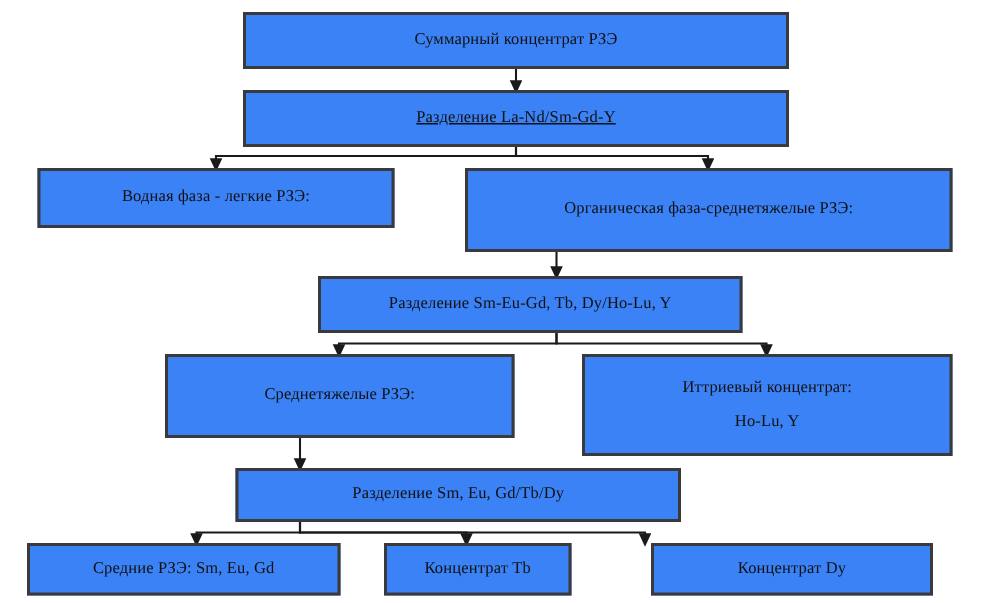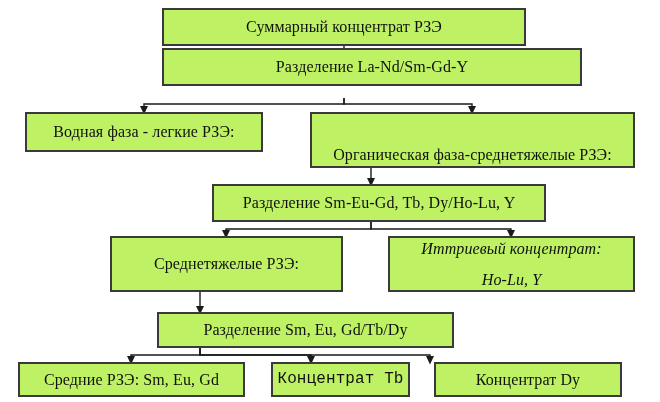--- a/index.html
+++ b/index.html
@@ -23,28 +23,28 @@
     position: absolute;
     left: 0;
     top: 0;
     width: 660px;
     height: 402px;
   }
   .node-box {
     position: absolute;
     box-sizing: border-box;
     border: 2px solid #3a3a3a;
-    background: #bef264;
+    background: #3b82f6;
     display: flex;
     flex-direction: column;
     align-items: center;
     justify-content: center;
     text-align: center;
     color: #111111;
-    font-size: 16px;
+    font-size: 11px;
     line-height: 1.45;
     letter-spacing: 0.1px;
   }
   .node-line {
     display: block;
     white-space: nowrap;
   }
   .node-line.l2 {
     margin-top: 7px;
   }
@@ -71,46 +71,46 @@
         <path d="M 200 348 L 200 355 L 131 355 L 131 360" fill="none" stroke="#1a1a1a" stroke-width="1.4" marker-end="url(#arrowhead)"></path>
         <path d="M 200 348 L 200 355 L 311 355 L 311 360" fill="none" stroke="#1a1a1a" stroke-width="1.4" marker-end="url(#arrowhead)"></path>
         <path d="M 200 348 L 200 355 L 430 355 L 430 360" fill="none" stroke="#1a1a1a" stroke-width="1.4" marker-end="url(#arrowhead)"></path>
       </g>
   </svg>
 
   <div id="nodes-layer">
       <div class="node-box" style="left: 162px; top: 8px; width: 364px; height: 38px;">
         <span class="node-line">Суммарный концентрат РЗЭ</span>
       </div>
-      <div class="node-box" style="left: 162px; top: 48px; width: 420px; height: 38px;">
+      <div class="node-box" style="left: 162px; top: 60px; width: 364px; height: 38px; text-decoration: underline;">
         <span class="node-line">Разделение La-Nd/Sm-Gd-Y</span>
       </div>
       <div class="node-box" style="left: 25px; top: 112px; width: 238px; height: 40px;">
         <span class="node-line">Водная фаза - легкие РЗЭ:</span>
       </div>
-      <div class="node-box" style="left: 310px; top: 112px; width: 325px; height: 56px; justify-content: flex-end;">
+      <div class="node-box" style="left: 310px; top: 112px; width: 325px; height: 56px;">
         <span class="node-line">Органическая фаза-среднетяжелые РЗЭ:</span>
       </div>
-      <div class="node-box" style="left: 212px; top: 184px; width: 334px; height: 38px;">
+      <div class="node-box" style="left: 212px; top: 184px; width: 283px; height: 38px;">
         <span class="node-line">Разделение Sm-Eu-Gd, Tb, Dy/Ho-Lu, Y</span>
       </div>
       <div class="node-box" style="left: 110px; top: 236px; width: 233px; height: 56px;">
         <span class="node-line">Среднетяжелые РЗЭ:</span>
       </div>
-      <div class="node-box" style="left: 388px; top: 236px; width: 247px; height: 56px; font-style: italic;">
+      <div class="node-box" style="left: 388px; top: 236px; width: 247px; height: 68px;">
         <span class="node-line">Иттриевый концентрат:</span>
         <span class="node-line l2">Ho-Lu, Y</span>
       </div>
       <div class="node-box" style="left: 157px; top: 312px; width: 297px; height: 36px;">
         <span class="node-line">Разделение Sm, Eu, Gd/Tb/Dy</span>
       </div>
-      <div class="node-box" style="left: 18px; top: 362px; width: 227px; height: 35px;">
+      <div class="node-box" style="left: 18px; top: 362px; width: 209px; height: 35px;">
         <span class="node-line">Средние РЗЭ: Sm, Eu, Gd</span>
       </div>
-      <div class="node-box" style="left: 271px; top: 362px; width: 139px; height: 35px; font-family: Liberation Mono, monospace;">
+      <div class="node-box" style="left: 256px; top: 362px; width: 125px; height: 35px;">
         <span class="node-line">Концентрат Tb</span>
       </div>
       <div class="node-box" style="left: 434px; top: 362px; width: 188px; height: 35px;">
         <span class="node-line">Концентрат Dy</span>
       </div>
     </div>
 
 </div>
 
 </body></html>

